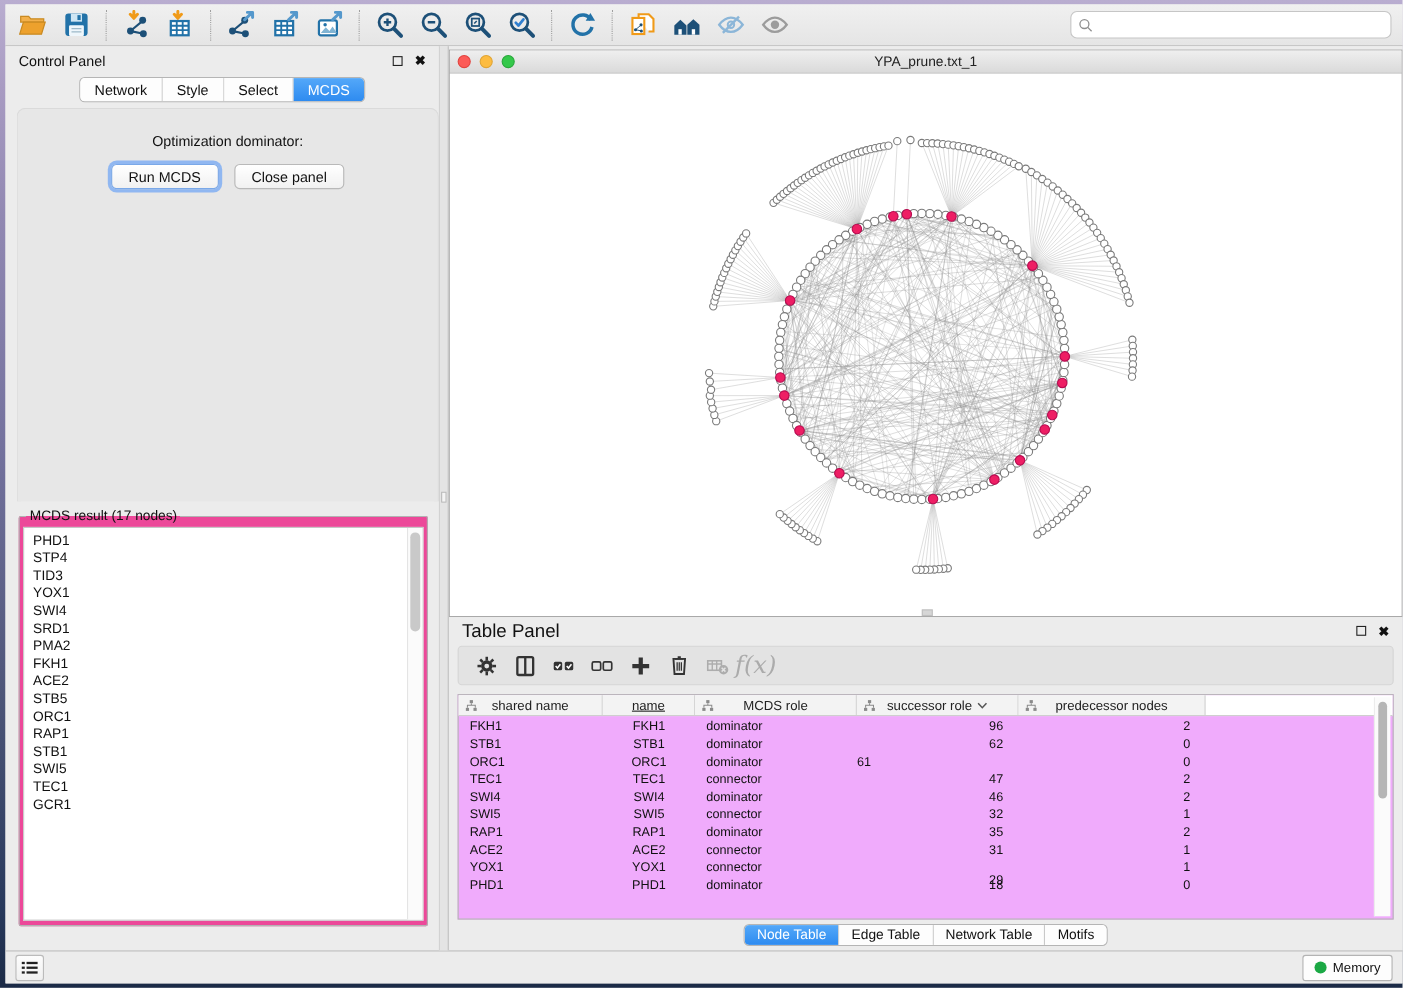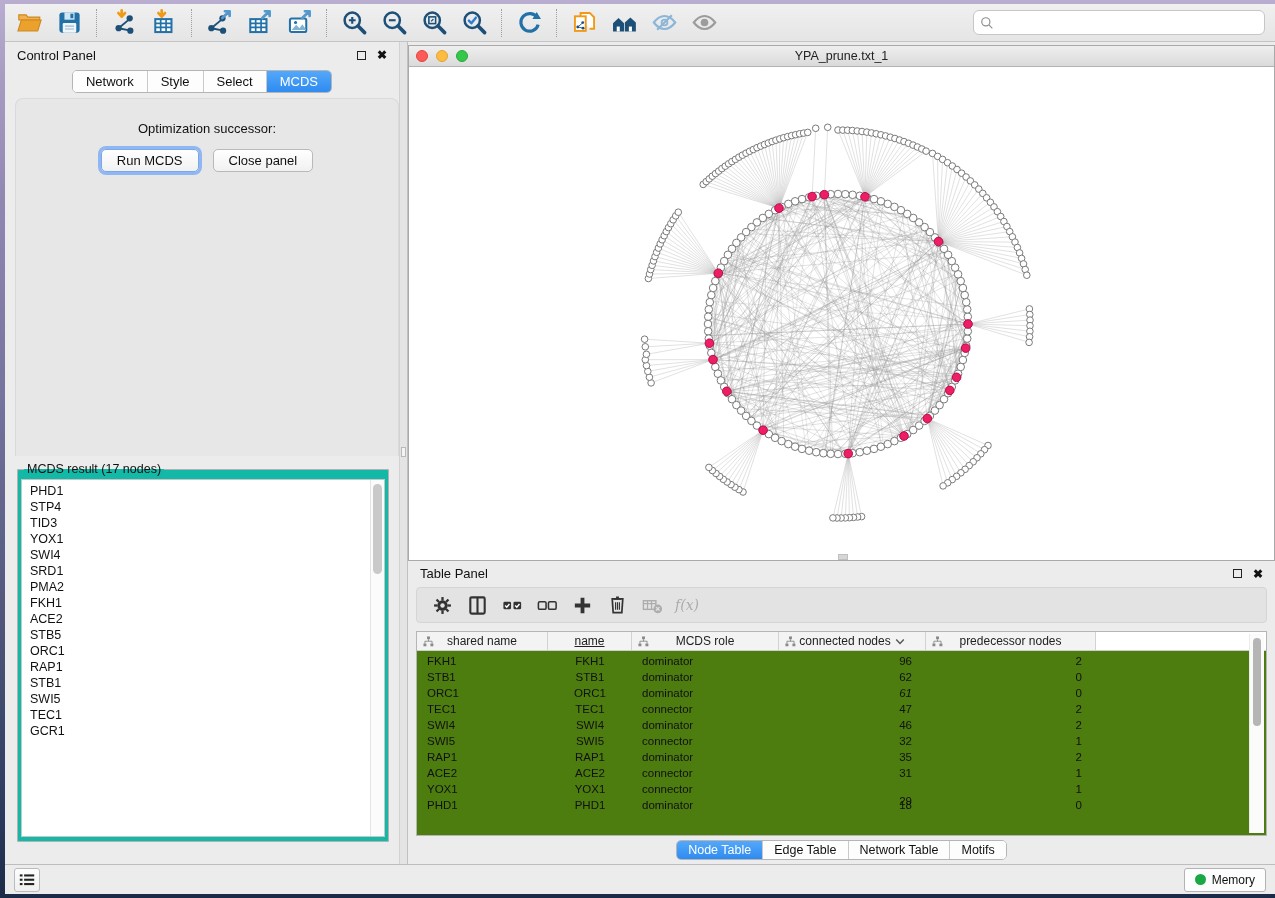--- a/index.html
+++ b/index.html
@@ -48,21 +48,21 @@
   .mac-select .val { flex:1; font-size:13px; color:#111; white-space:nowrap; }
   .stepper { width:19px; height:19px; border-radius:4px; background:linear-gradient(#5ba3f9,#2f7de6);
     display:flex; flex-direction:column; align-items:center; justify-content:center; flex:none; }
   .btn-row { display:flex; justify-content:center; gap:14px; margin-top:13px; }
   .mac-btn { font-family:"Liberation Sans",sans-serif; font-size:13px; color:#111;
     background:linear-gradient(#ffffff,#f1f1f1); border:1px solid #b9b9b9; border-radius:5px;
     padding:3px 15px; }
   .mac-btn.focus-ring { box-shadow:0 0 0 3px rgba(72,143,250,.55); border-color:#7aa8e8; }
 
   .mcds-result { flex:1; margin:6px 10px 22px 12px; border:1px solid #b2b2b2; border-radius:2px;
-    padding:0; display:flex; min-height:0; position:relative; background:#14b8a6; }
+    padding:0; display:flex; min-height:0; position:relative; background:#ec4899; }
   .mcds-result legend { font-size:12.5px; color:#111; margin-left:6px; padding:0 3px; }
   .result-inner { position:absolute; left:3px; right:3px; top:3px; bottom:4px; background:#fff;
     border:1px solid #c6c6c6; display:flex; }
   .result-list { flex:1; padding:3px 0 0 8px; font-size:12.5px; line-height:16px; color:#111; overflow:hidden; }
   .v-scroll { width:14px; flex:none; background:#fbfbfb; border-left:1px solid #e4e4e4; position:relative; }
   .v-scroll .thumb { position:absolute; left:2px; right:2px; border-radius:6px; background:#c9c9c9; }
 
   
   .v-splitter { width:9px; flex:none; background:#e4e4e4; border-left:1px solid #d2d2d2;
     border-right:1px solid #c0c0c0; position:relative; }
@@ -81,28 +81,28 @@
   .tl.green { background:#34c84a; border:1px solid #2aa83c; }
   .net-title { position:absolute; left:0; right:0; text-align:center; font-size:12.5px; color:#222; }
   .canvas { flex:1; background:#fff; position:relative; overflow:hidden; }
   .canvas svg { position:absolute; left:0; top:0; }
   .canvas-grip { position:absolute; left:429px; bottom:0; width:10px; height:6px;
     background:#d6d6d6; border:1px solid #c0c0c0; }
 
   
   .table-panel { flex:1; display:flex; flex-direction:column; min-height:0; background:#ececec; }
   .tp-header { height:25px; flex:none; display:flex; align-items:center; padding:0 12px; }
-  .tp-title { font-size:13px; color:#111; }
+  .tp-title { font-size:17px; color:#111; }
   .tp-toolbar { height:36px; flex:none; margin:1px 8px 0 8px; background:#e3e3e3;
     border:1px solid #d5d5d5; border-radius:4px; display:flex; align-items:center; padding:0 10px; gap:5px; }
   .tp-act { width:30px; height:28px; display:flex; align-items:center; justify-content:center; }
   .tp-act.disabled { opacity:.95; }
-  .fx { font-family:"DejaVu Serif", serif; font-style:italic; font-size:14px; color:#a9a9a9; }
-
-  .tp-table { flex:1; margin:8px 8px 0 8px; background:#4d7c0f; border:1px solid #b5b5b5;
+  .fx { font-family:"DejaVu Serif", serif; font-style:italic; font-size:22px; color:#a9a9a9; }
+
+  .tp-table { flex:1; margin:8px 8px 0 8px; background:#f0abfc; border:1px solid #b5b5b5;
     display:flex; flex-direction:column; min-height:0; position:relative; }
   .t-head { height:19px; flex:none; display:flex; border-bottom:1px solid #cfcfcf; background:#fff; }
   .th { background:#f3f3f3; border-right:1px solid #d2d2d2; display:flex; align-items:center;
     justify-content:center; gap:4px; font-size:12px; color:#222; position:relative; }
   .th .tree { position:absolute; left:6px; }
   .t-body { flex:1; overflow:hidden; padding-top:2px; }
   .tr { height:16px; display:flex; align-items:center; }
   .td { font-size:11.5px; color:#111; white-space:nowrap; }
   .t-vscroll { position:absolute; top:2px; bottom:2px; right:2px; width:15px;
     background:#fbfbfb; border-left:1px solid #ececec; }
@@ -282,21 +282,21 @@
       </div>
       <div class="seg cp-tabs">
         <div class="seg-wrap" id="cp-tabs">
             <div class="seg-btn">Network</div>
             <div class="seg-btn">Style</div>
             <div class="seg-btn">Select</div>
             <div class="seg-btn active">MCDS</div>
           </div>
       </div>
       <div class="cp-body">
-        <div class="opt-label">Optimization successor:</div>
+        <div class="opt-label">Optimization dominator:</div>
         <div class="btn-row">
           <button class="mac-btn focus-ring">Run MCDS</button>
           <button class="mac-btn">Close panel</button>
         </div>
       </div>
       <fieldset class="mcds-result">
         <legend>MCDS result (17 nodes)</legend>
         <div class="result-inner">
           <div class="result-list" id="result-list">
               <div>PHD1</div>
@@ -1187,21 +1187,21 @@
                 </svg>
                 <span>MCDS role</span>
               </div>
               <div class="th" style="width: 147px;">
                 <svg class="tree" width="11" height="11" viewBox="0 0 12 12">
                   <rect x="4.4" y="0.5" width="3.2" height="3" fill="#8a8a8a"></rect>
                   <rect x="0.5" y="8.2" width="3.2" height="3" fill="#8a8a8a"></rect>
                   <rect x="8.1" y="8.2" width="3.2" height="3" fill="#8a8a8a"></rect>
                   <path d="M6 3.5v2.2M2.1 8.2V5.7h7.8v2.5" stroke="#8a8a8a" fill="none"></path>
                 </svg>
-                <span>connected nodes</span>
+                <span>successor role</span>
                 <svg width="10" height="7" viewBox="0 0 10 7">
                   <path d="M1.2 1.4l3.8 4 3.8-4" fill="none" stroke="#555" stroke-width="1.4"></path>
                 </svg>
               </div>
               <div class="th" style="width: 170px;">
                 <svg class="tree" width="11" height="11" viewBox="0 0 12 12">
                   <rect x="4.4" y="0.5" width="3.2" height="3" fill="#8a8a8a"></rect>
                   <rect x="0.5" y="8.2" width="3.2" height="3" fill="#8a8a8a"></rect>
                   <rect x="8.1" y="8.2" width="3.2" height="3" fill="#8a8a8a"></rect>
                   <path d="M6 3.5v2.2M2.1 8.2V5.7h7.8v2.5" stroke="#8a8a8a" fill="none"></path>
@@ -1221,21 +1221,21 @@
                 <div class="td" style="width: 131px; text-align: left; padding: 0px 0px 0px 10px;">STB1</div>
                 <div class="td" style="width: 84px; text-align: center; padding: 0px;">STB1</div>
                 <div class="td" style="width: 147px; text-align: left; padding: 0px 0px 0px 10px;">dominator</div>
                 <div class="td" style="width: 147px; text-align: right; padding: 0px 14px 0px 0px;">62</div>
                 <div class="td" style="width: 170px; text-align: right; padding: 0px 14px 0px 0px;">0</div>
               </div>
               <div class="tr">
                 <div class="td" style="width: 131px; text-align: left; padding: 0px 0px 0px 10px;">ORC1</div>
                 <div class="td" style="width: 84px; text-align: center; padding: 0px;">ORC1</div>
                 <div class="td" style="width: 147px; text-align: left; padding: 0px 0px 0px 10px;">dominator</div>
-                <div class="td" style="width: 147px; text-align: right; padding: 0px 14px 0px 0px; font-style: italic;">61</div>
+                <div class="td" style="width: 147px; text-align: left; padding: 0px 14px 0px 0px;">61</div>
                 <div class="td" style="width: 170px; text-align: right; padding: 0px 14px 0px 0px;">0</div>
               </div>
               <div class="tr">
                 <div class="td" style="width: 131px; text-align: left; padding: 0px 0px 0px 10px;">TEC1</div>
                 <div class="td" style="width: 84px; text-align: center; padding: 0px;">TEC1</div>
                 <div class="td" style="width: 147px; text-align: left; padding: 0px 0px 0px 10px;">connector</div>
                 <div class="td" style="width: 147px; text-align: right; padding: 0px 14px 0px 0px;">47</div>
                 <div class="td" style="width: 170px; text-align: right; padding: 0px 14px 0px 0px;">2</div>
               </div>
               <div class="tr">

